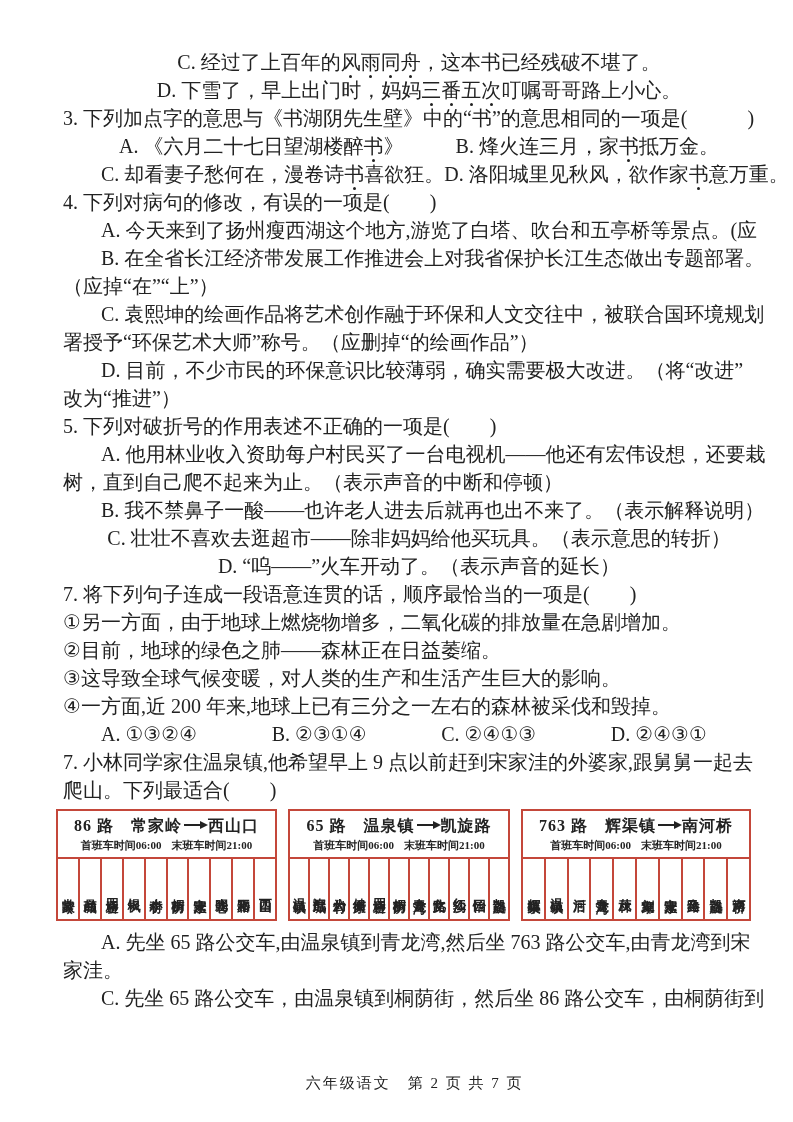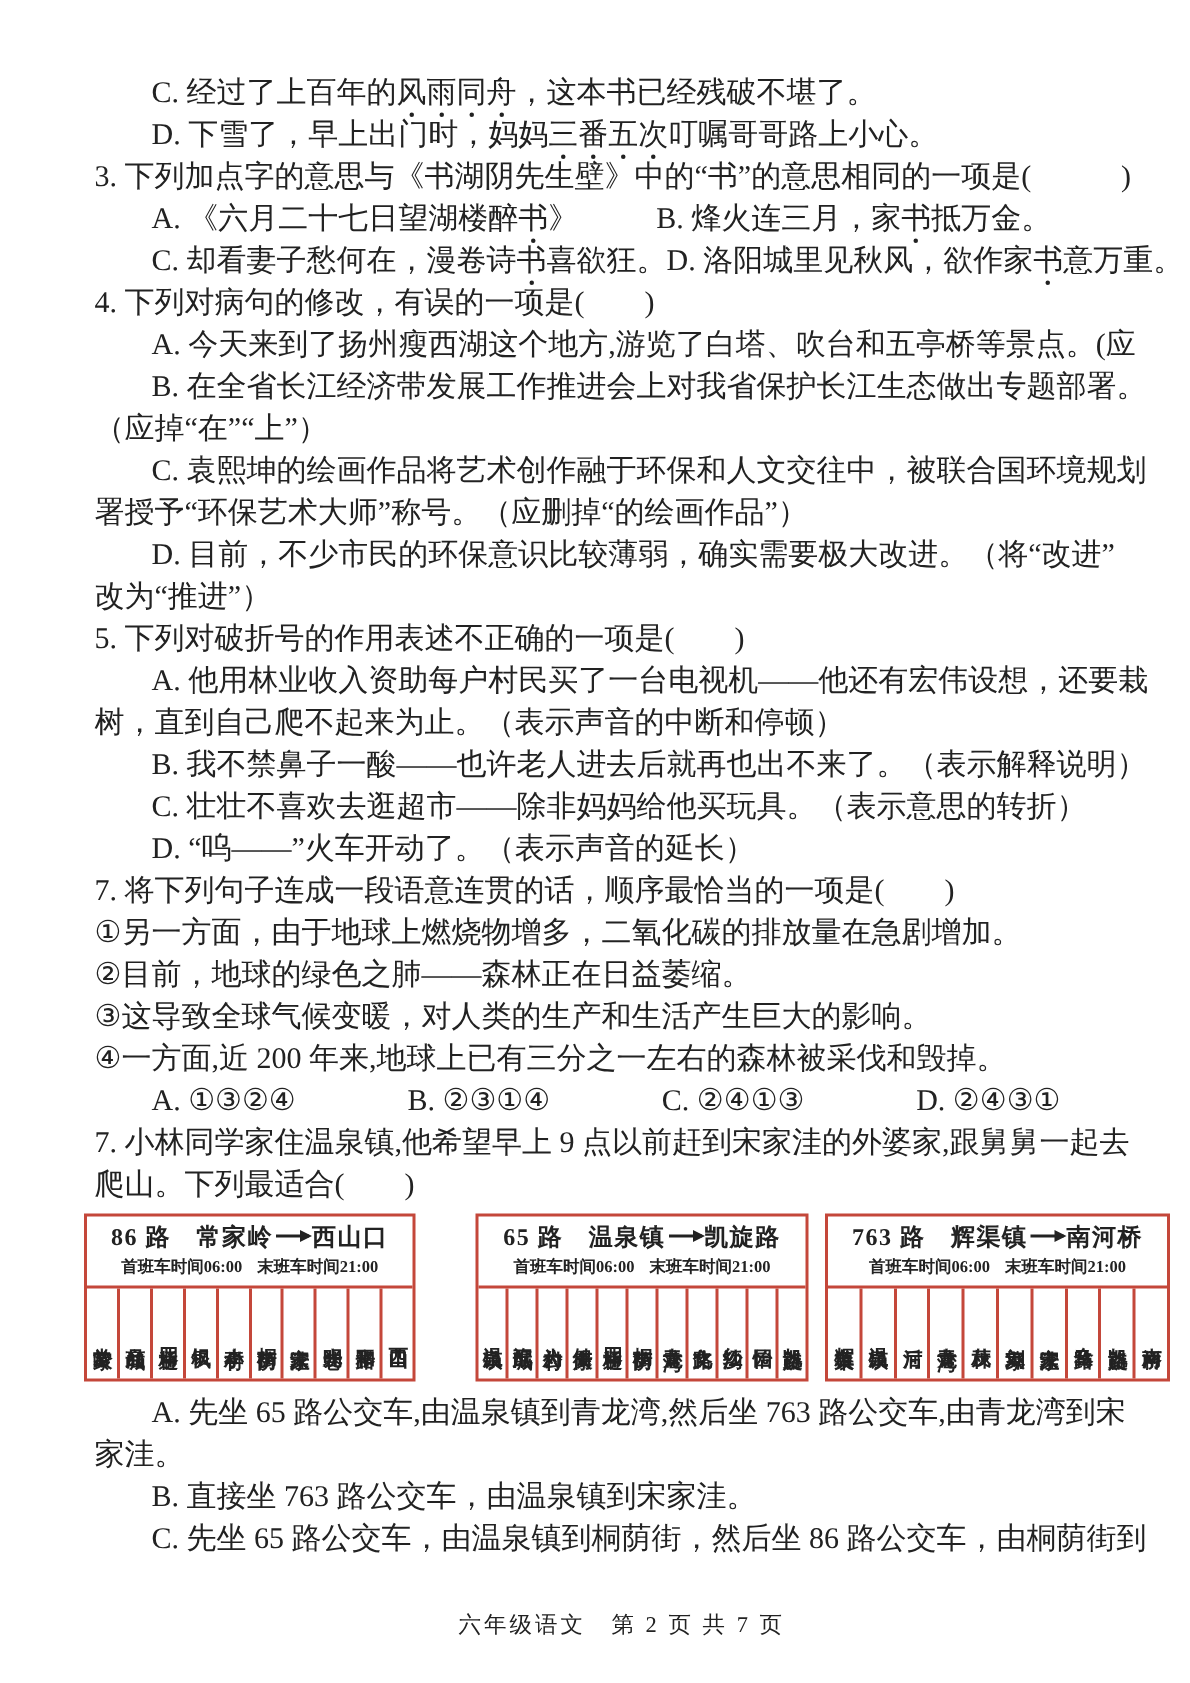--- a/index.html
+++ b/index.html
@@ -24,21 +24,21 @@
   .content{
     padding:48px 56px 0 63px;
   }
   .line{
     font-size:20px;
     line-height:28px;
     min-height:28px;
     white-space:nowrap;
     color:var(--text);
   }
-  .i2{padding-left:38px;}
+  .i2{padding-left:38px;text-align:center;}
   .spread{
     display:flex;
     justify-content:space-between;
     padding-right:30px;
   }
   .dotted{
     position:relative;
     display:inline-block;
   }
   .dotted::after{
@@ -57,21 +57,21 @@
     display:flex;
     gap:11px;
     margin:5px 0 7px -7px;
   }
   .bus-table{
     box-sizing:border-box;
     border:2px solid var(--accent);
     background:var(--bg);
   }
   .bus-table.t0{width:221px;}
-  .bus-table.t1{width:225px;margin-left:29px;}
+  .bus-table.t1{width:225px;}
   .bus-table.t2{width:242px;}
   .bt-head{text-align:center;padding:4px 16px 3px;}
   .bt-route{
     font-size:16px;
     font-weight:bold;
     line-height:22px;
     letter-spacing:1px;
     white-space:nowrap;
   }
   .bt-times{
@@ -220,18 +220,17 @@
             <div class="bt-stop">宋家洼</div>
             <div class="bt-stop">金马路</div>
             <div class="bt-stop">凯旋路</div>
             <div class="bt-stop">南河桥</div>
           </div>
         </div>
       </div>
     <div id="body2">
         <div class="line i2"><span>A. 先坐 65 路公交车,由温泉镇到青龙湾,然后坐 763 路公交车,由青龙湾到宋</span></div>
         <div class="line i0"><span>家洼。</span></div>
-        <div class="line i2"><span>B. 直接坐 763 路公交车，由温泉镇到宋家洼。</span></div>
         <div class="line i2"><span>C. 先坐 65 路公交车，由温泉镇到桐荫街，然后坐 86 路公交车，由桐荫街到</span></div>
       </div>
   </div>
   <div class="footer">六年级语文　第 2 页 共 7 页</div>
 </div>
 
 </body></html>

